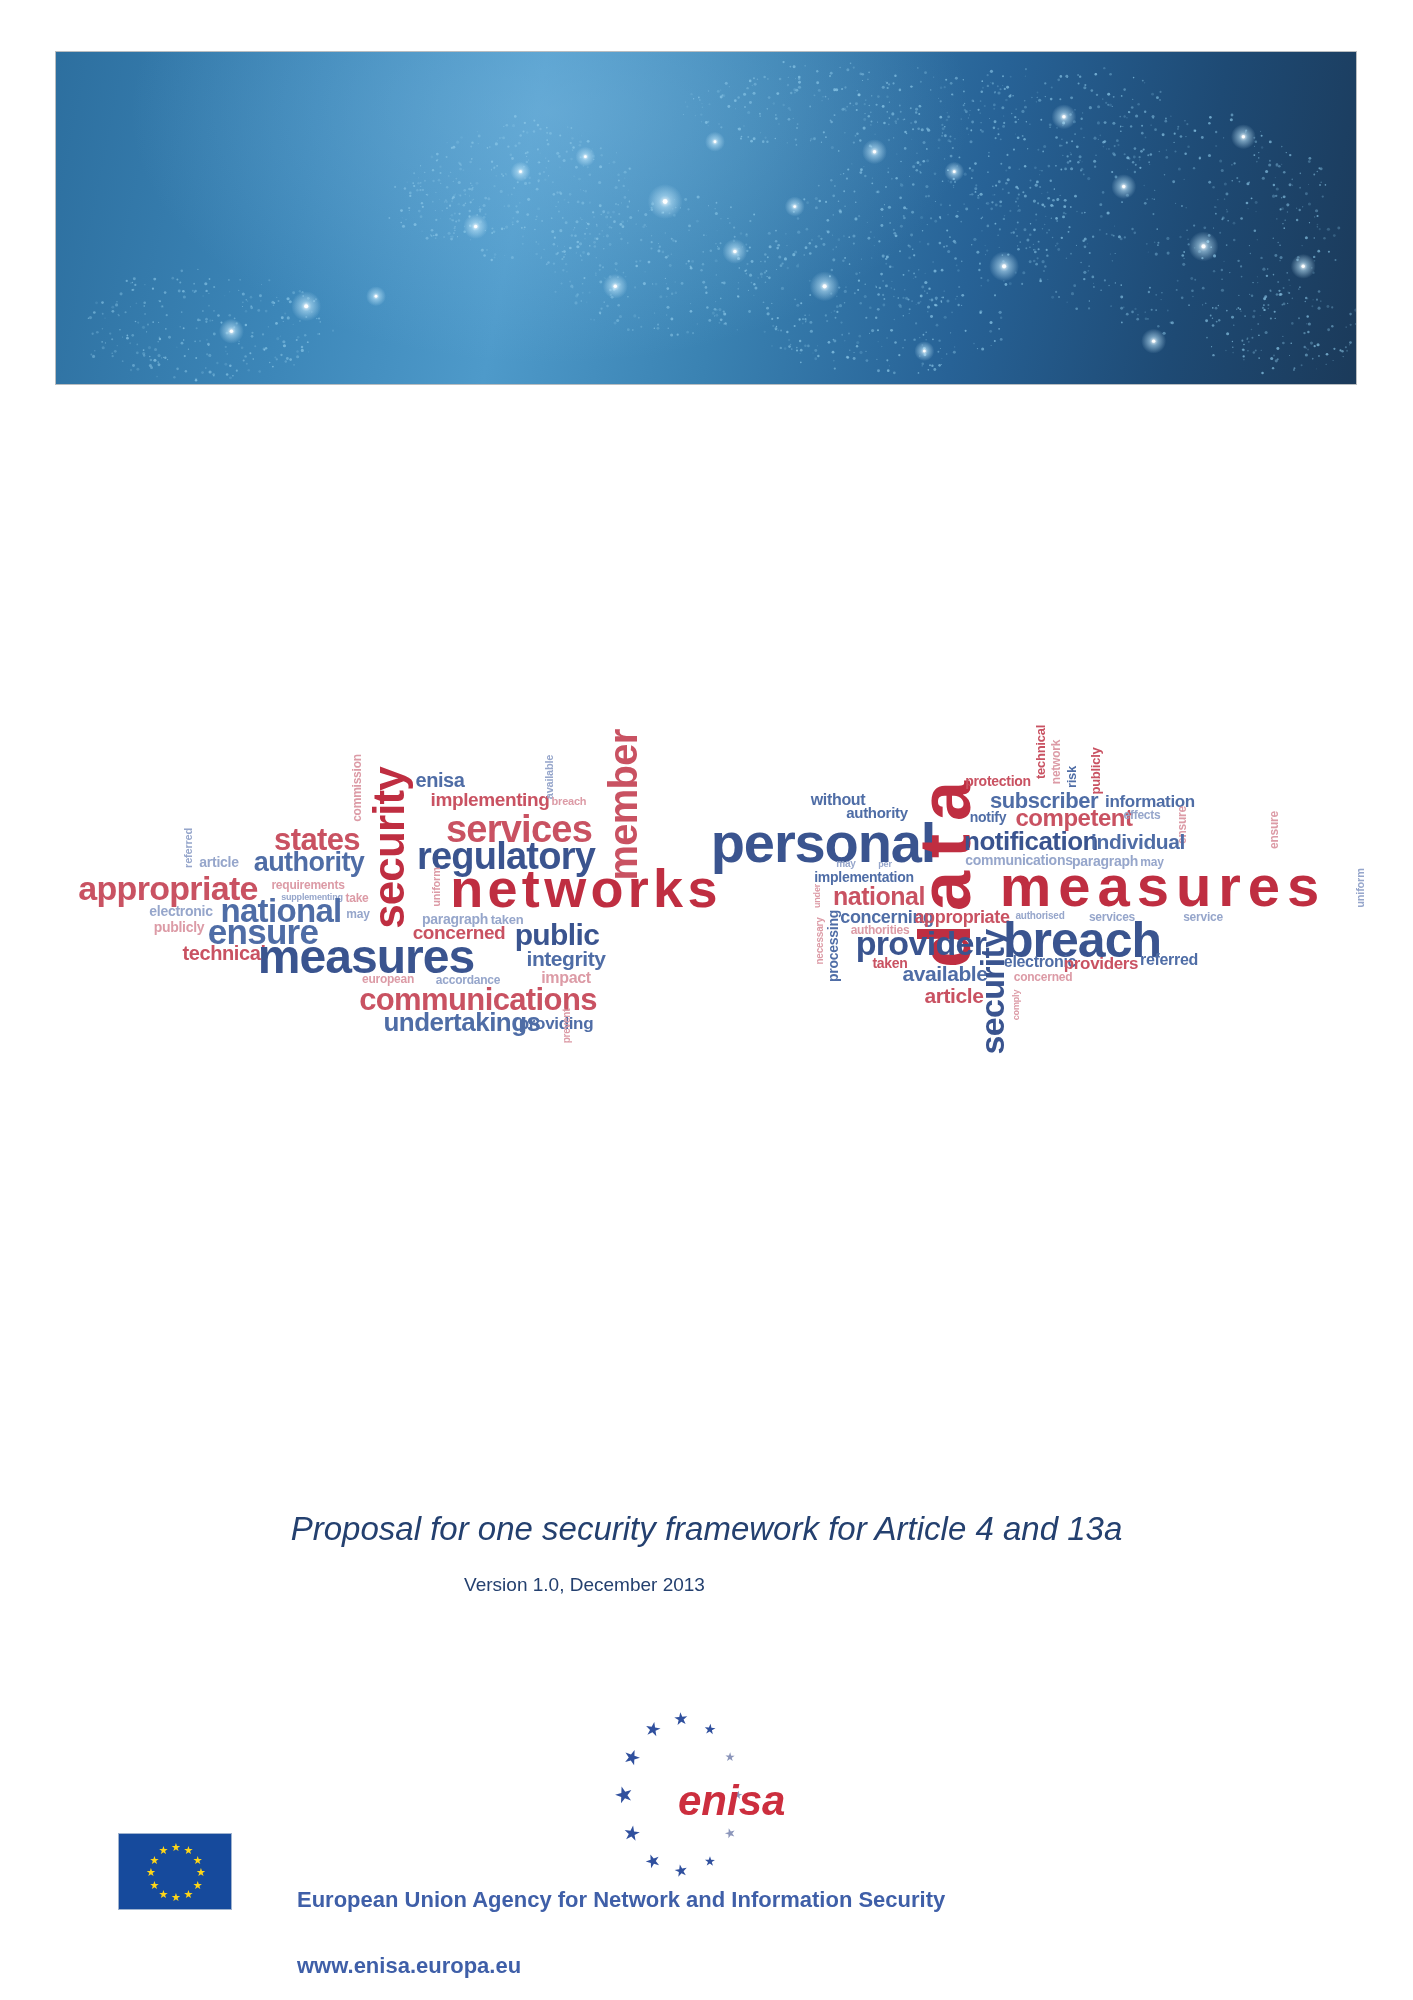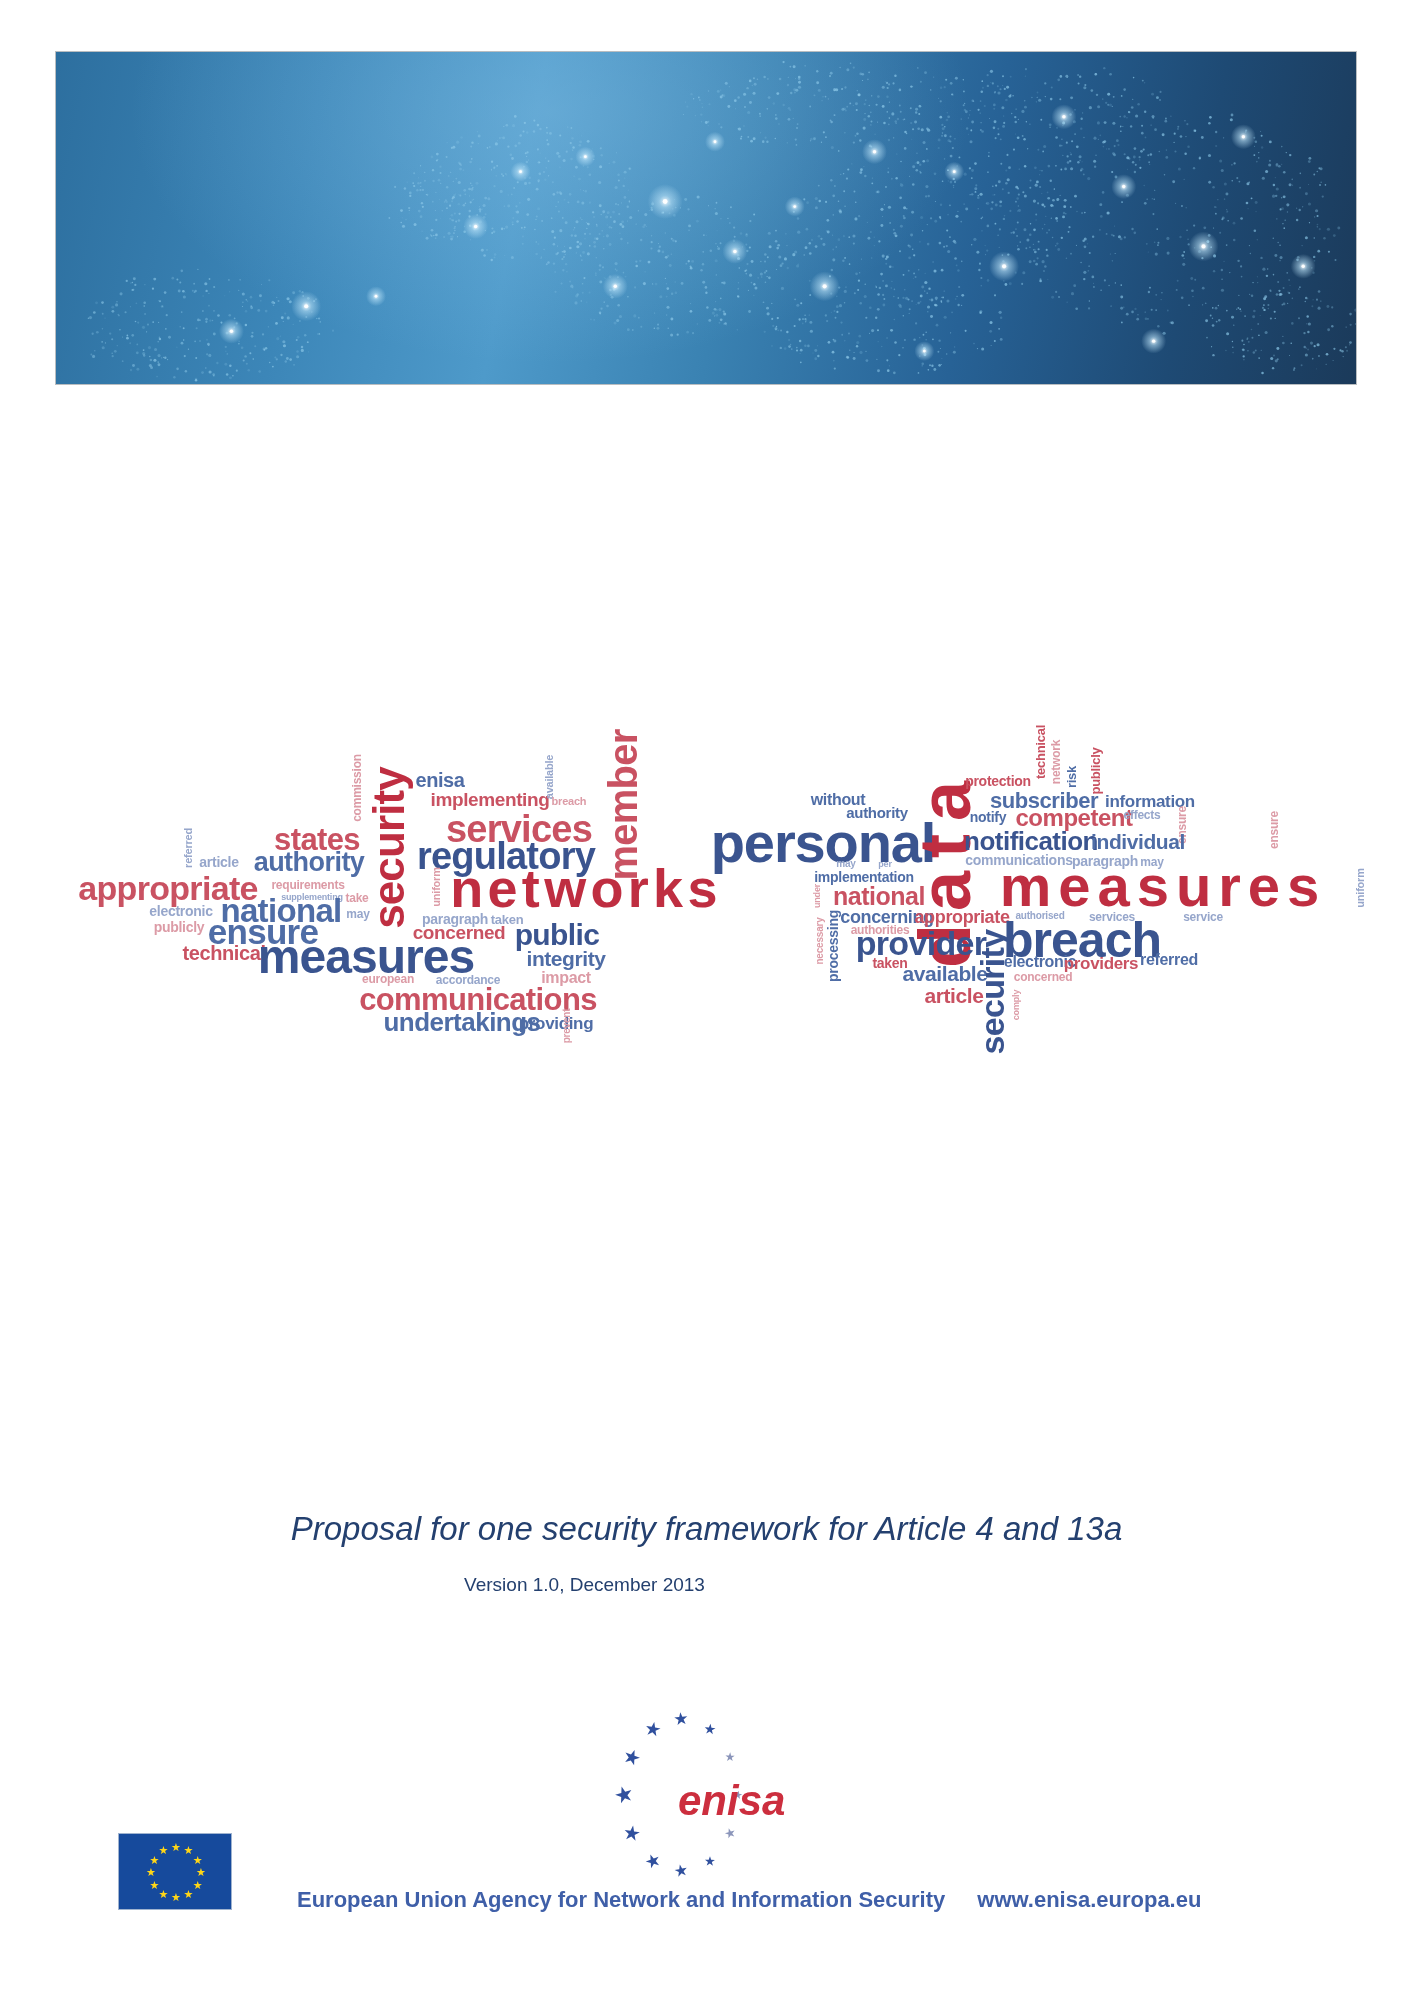--- a/index.html
+++ b/index.html
@@ -39,21 +39,21 @@
     font-style:italic; color:#cc2e3e; letter-spacing:0; }
 
   
   #eu-flag { position:absolute; left:118px; top:1833px; width:114px; height:77px;
     background:#164a9c; border:1px solid #9fb3cf; }
   .flag-star { position:absolute; color:#ffd617; font-size:11px; line-height:1;
     transform:translate(-50%,-50%); }
 
   
   #footer { position:absolute; left:297px; top:1887px; width:1000px; display:flex;
-    gap:32px; align-items:baseline; }
+    gap:40px; align-items:baseline;flex-direction:column; }
   #footer span { font-size:22px; font-weight:bold; color:#3f5fa8; white-space:nowrap; }
 </style>
 </head>
 <body>
 
 <div id="page">
 
   <div id="banner">
     <svg id="banner-svg" viewBox="0 0 1302 333">
       <defs>

